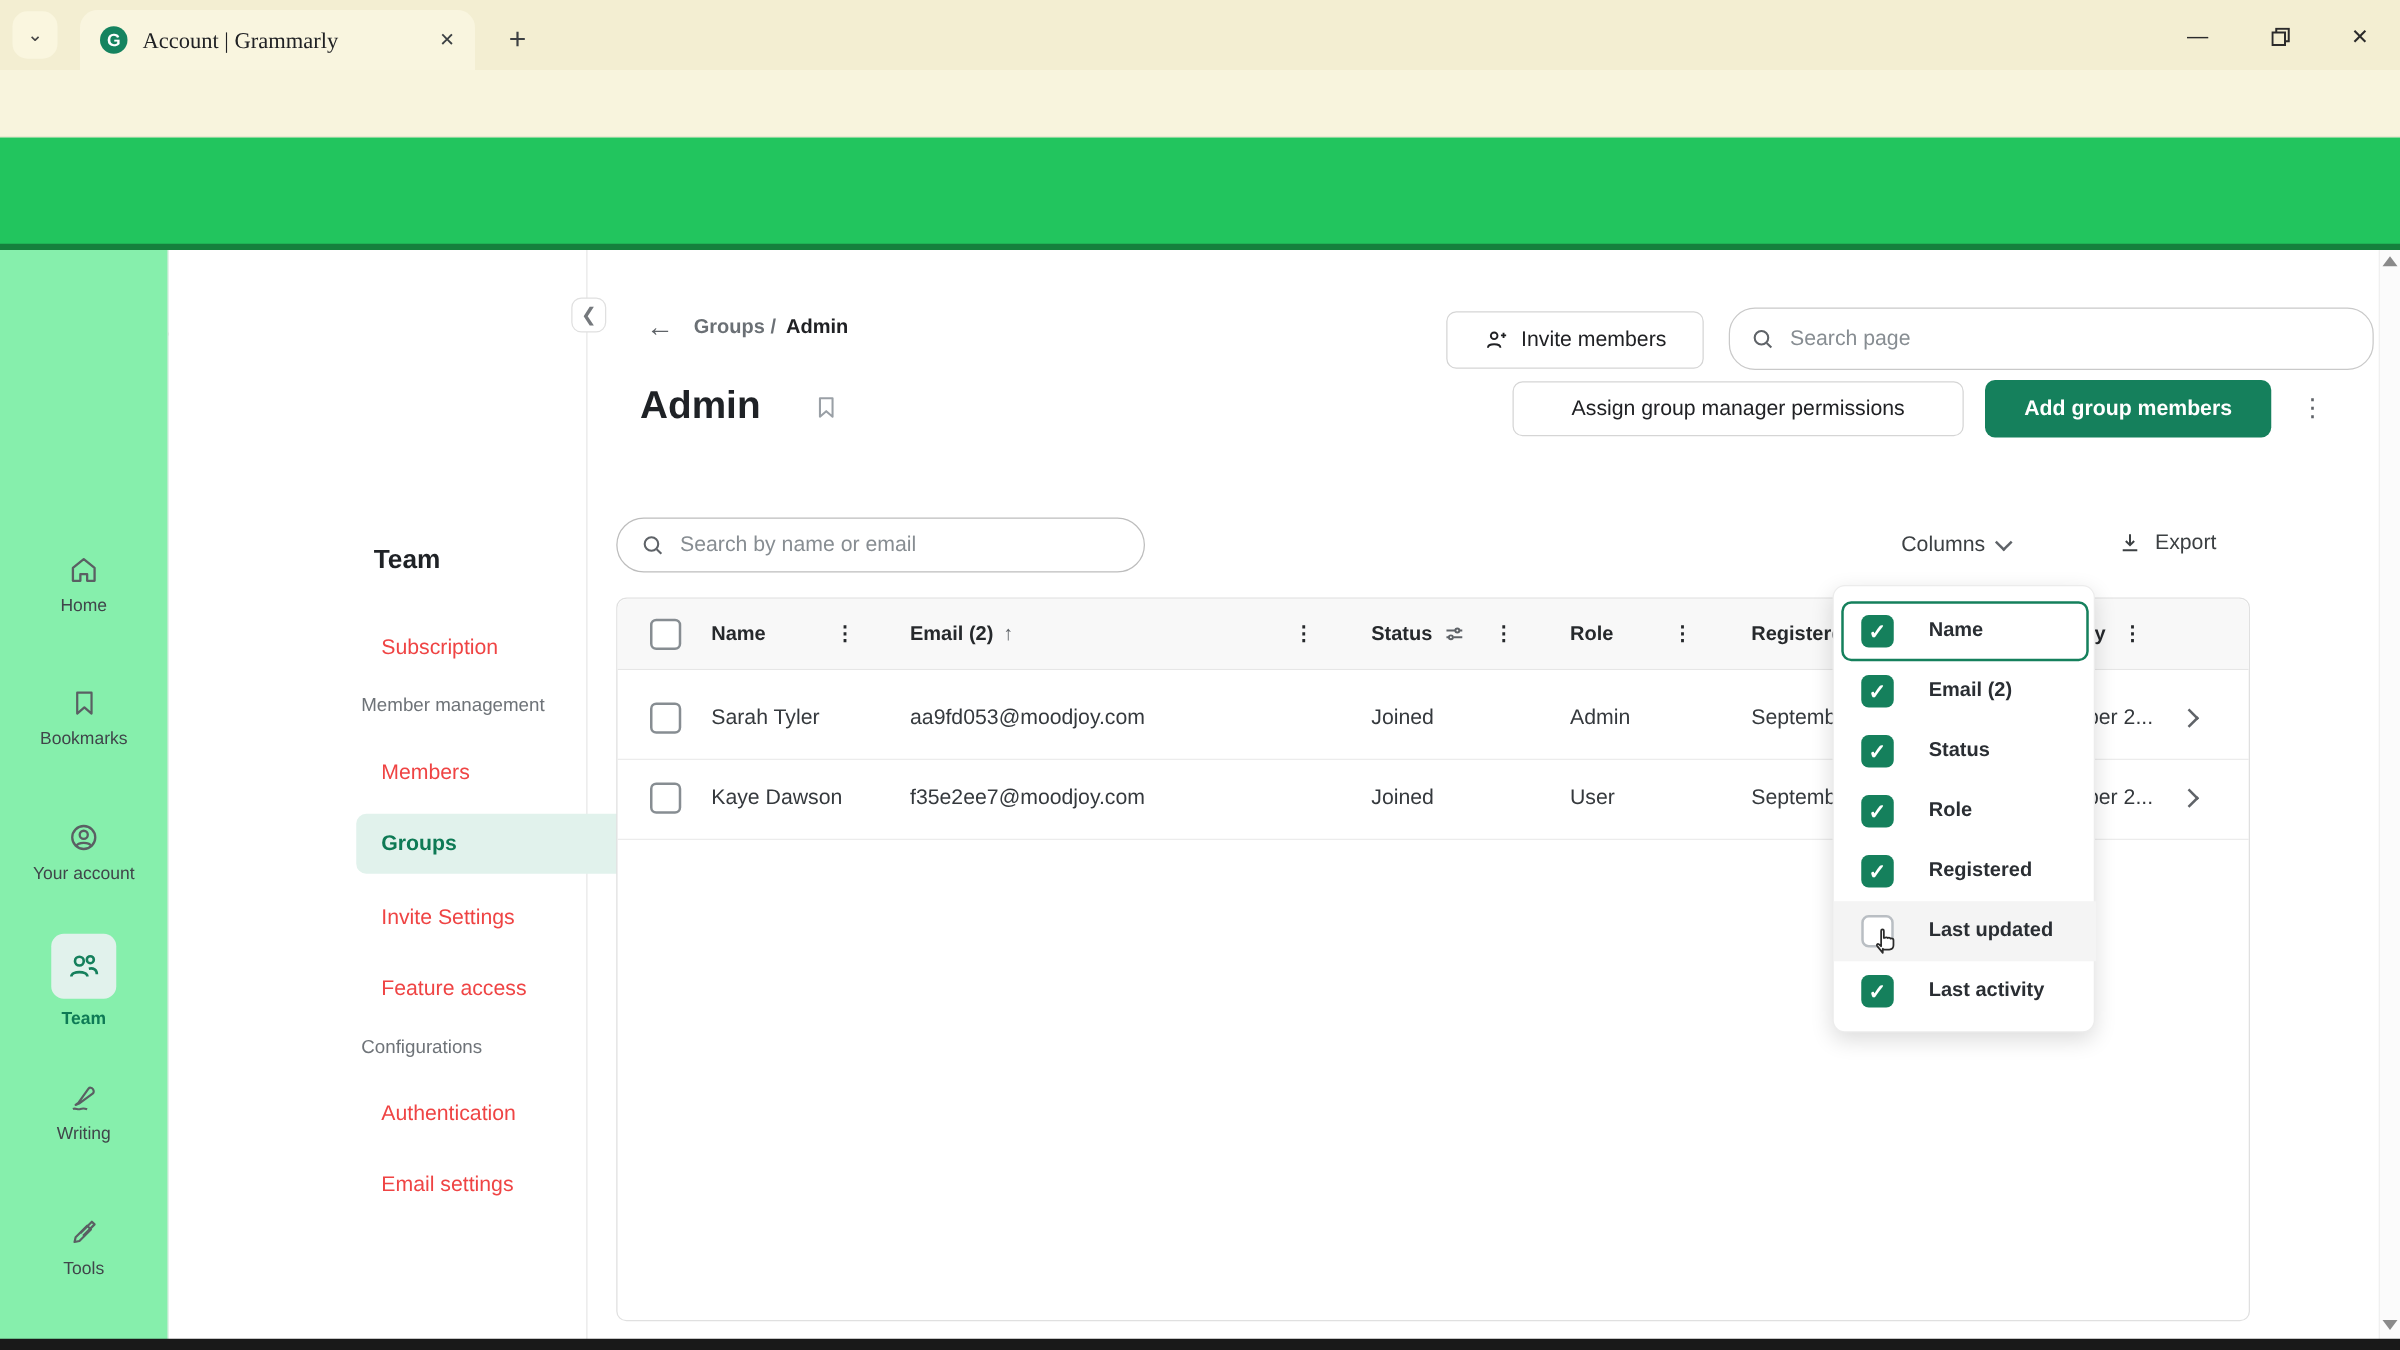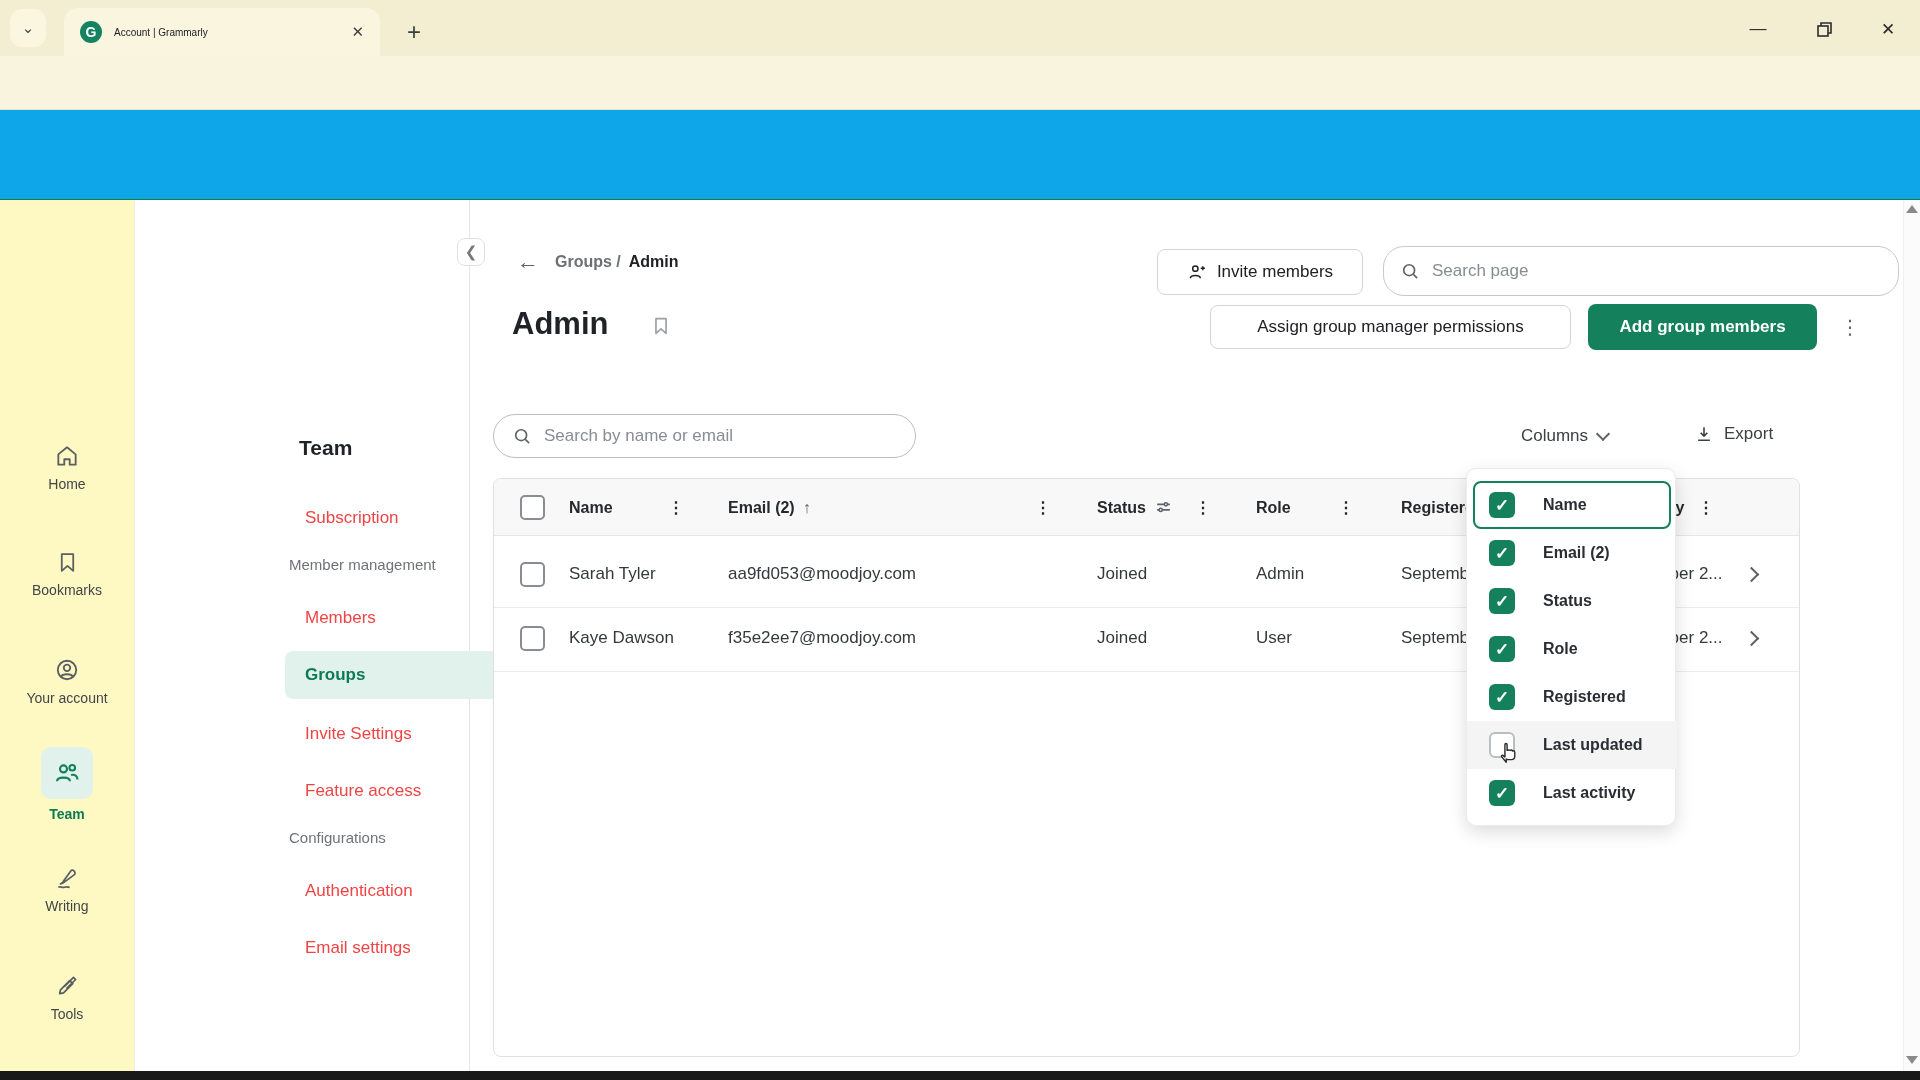--- a/index.html
+++ b/index.html
@@ -13,62 +13,62 @@
   
   .tabstrip { left:0; top:0; width:1920px; height:56px; background:#f3eed2; }
   .tab-search-btn { left:10px; top:9px; width:36px; height:38px; border-radius:12px;
     background:#faf6df; display:flex; align-items:center; justify-content:center;
     color:#444; font-size:15px; }
   .tab { left:64px; top:8px; width:316px; height:48px; background:#f9f5df;
     border-radius:14px 14px 0 0; display:flex; align-items:center; padding:0 16px; }
   .tab-favicon { width:22px; height:22px; border-radius:50%; background:#15835f;
     color:#fff; font-weight:bold; font-size:14px; display:flex; align-items:center;
     justify-content:center; flex:0 0 auto; }
-  .tab-title { margin-left:12px; font-size:10px; color:#202124; white-space:nowrap;
-    overflow:hidden; flex:1; }
+  .tab-title { margin-left:12px; font-size:18px; color:#202124; white-space:nowrap;
+    overflow:hidden; flex:1;font-family:Liberation Serif, serif; }
   .tab-close { color:#3c4043; font-size:15px; margin-left:10px; }
   .newtab-btn { left:398px; top:16px; width:32px; height:32px; display:flex;
     align-items:center; justify-content:center; color:#3c4043; font-size:24px; }
   .win-btn { top:14px; width:40px; height:30px; display:flex; align-items:center;
     justify-content:center; color:#2b2b2b; font-size:17px; }
   .win-min { left:1738px; } .win-restore { left:1804px; } .win-close { left:1868px; }
 
   .toolbar { left:0; top:56px; width:1920px; height:54px; background:#f8f4dd;
     border-bottom:1px solid #e8e3ca; }
   .nav-ic { top:70px; width:28px; height:28px; display:flex; align-items:center;
     justify-content:center; color:#5f6368; font-size:20px; }
   .omnibox { left:178px; top:63px; width:1554px; height:40px; border-radius:20px;
     background:#edeae0; display:flex; align-items:center; padding:0 14px; }
   .url-text { margin-left:14px; font-size:16.5px; color:#3a3d40; flex:1; }
   .ext-sep { left:1800px; top:70px; width:2px; height:26px; background:#ddd67f; }
   .profile-avatar { left:1827px; top:67px; width:32px; height:32px; border-radius:50%;
     background:#7d98a7; color:#fff; font-size:15px; font-weight:bold;
     display:flex; align-items:center; justify-content:center; }
 
   
-  .appheader { left:0; top:110px; width:1920px; height:90px; background:#0ea5e9;
-    border-bottom:1px solid #15803d; }
+  .appheader { left:0; top:110px; width:1920px; height:90px; background:#22c55e;
+    border-bottom:5px solid #15803d; }
   .logo { left:38px; top:143px; display:flex; align-items:center; }
   .logo-circle { width:36px; height:36px; border-radius:50%; background:#15835f;
     color:#fff; font-weight:bold; font-size:22px; display:flex; align-items:center;
     justify-content:center; }
   .logo-word { margin-left:14px; font-size:25px; font-weight:600; color:#26282b; }
   .invite-btn { left:1157px; top:139px; width:206px; height:46px; border-radius:8px;
     border:1px solid #d5d5d5; background:#fff; display:flex; align-items:center;
     justify-content:center; gap:10px; font-size:17px; color:#202124; }
   .page-search { left:1383px; top:136px; width:516px; height:50px; border-radius:21px;
     border:1px solid #c9c9c9; background:#fff; display:flex; align-items:center;
     padding:0 16px; gap:12px; }
   .page-search input, .tbl-search input { border:none; outline:none; flex:1;
     font-size:17px; color:#202124; background:transparent;
     font-family:"Liberation Sans", sans-serif; }
   .page-search input::placeholder, .tbl-search input::placeholder { color:#878d92; }
 
   
-  .rail { left:0; top:200px; width:135px; height:880px; background:#fef9c3;
+  .rail { left:0; top:200px; width:135px; height:880px; background:#86efac;
     border-right:1px solid #ececec; }
   .rail-item { left:0; width:134px; display:flex; flex-direction:column;
     align-items:center; color:#5a5f63; }
   .rail-item .lbl { margin-top:7px; font-size:14px; color:#40454a; }
   .rail-tile { width:52px; height:52px; border-radius:10px; display:flex;
     align-items:center; justify-content:center; }
   .rail-active .rail-tile { background:#e1f2ec; }
   .rail-active { color:#15805c; }
   .rail-active .lbl { color:#0e7a55; font-weight:bold; }
 

